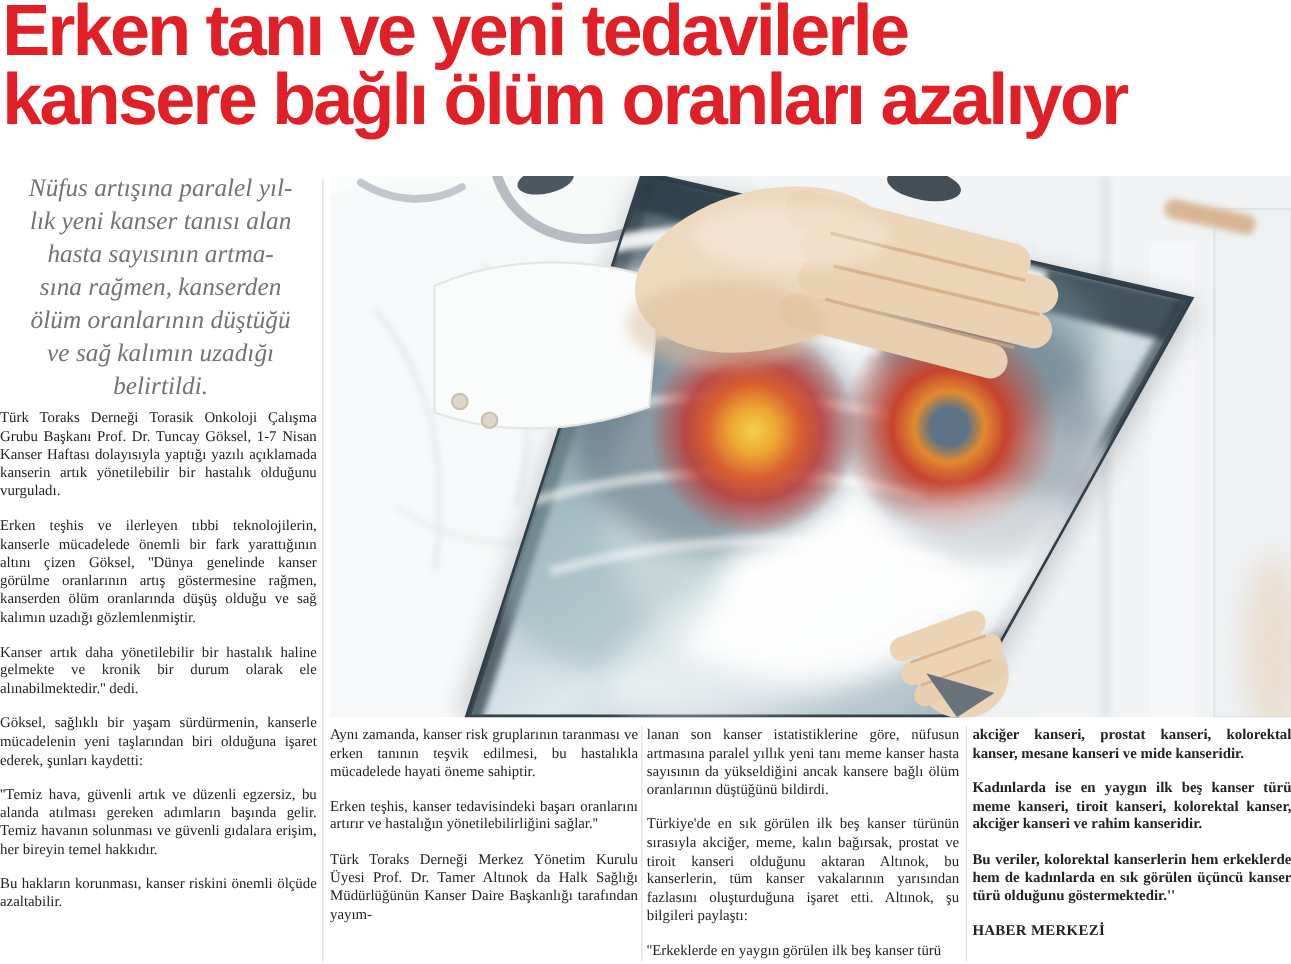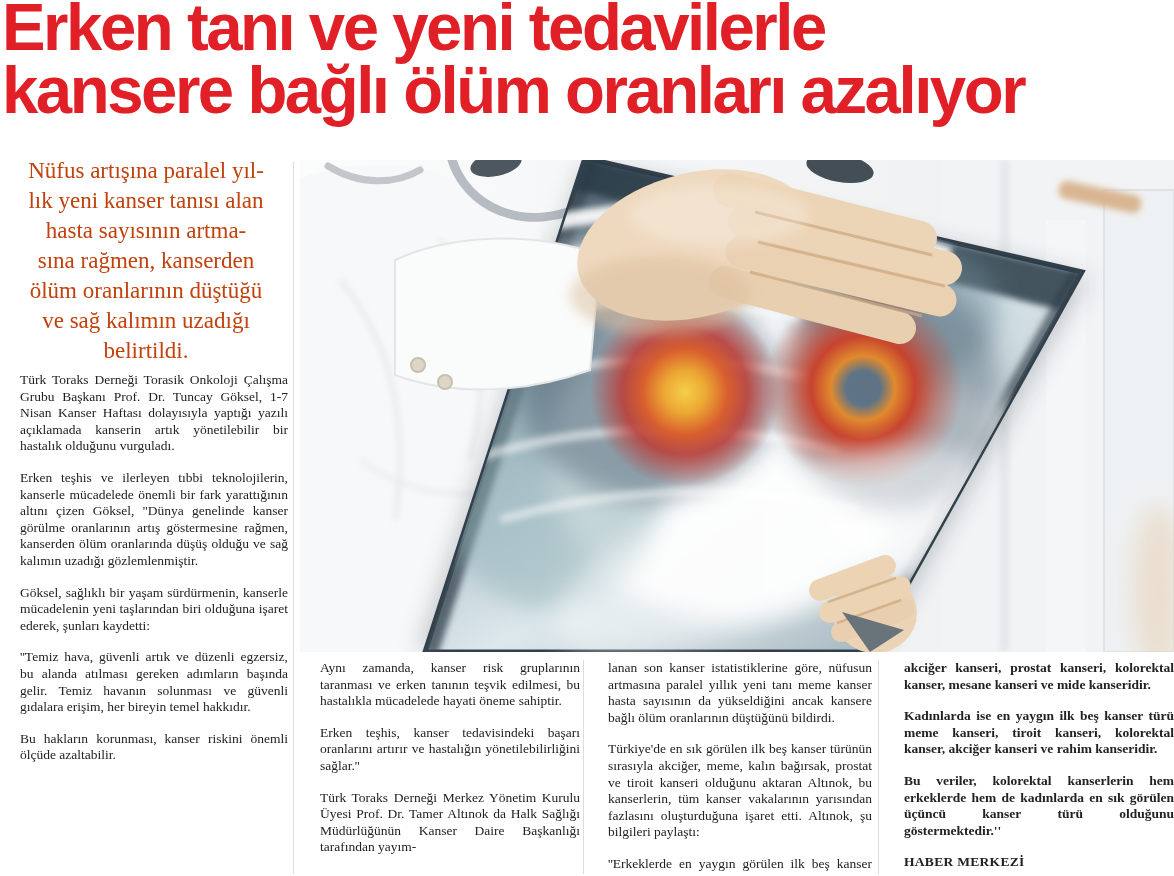--- a/index.html
+++ b/index.html
@@ -7,25 +7,25 @@
         font-family:"Liberation Serif",serif;color:#1c1c1a;border-radius:16px;}
 
   
   #headline{position:absolute;left:2px;top:-4px;width:1172px;
             font-family:"Liberation Sans",sans-serif;font-weight:700;
             color:#e01f26;font-size:66px;line-height:63px;letter-spacing:-2.5px;
             transform:scaleX(.99);transform-origin:left top;white-space:nowrap;}
 
   
   #lead{position:absolute;left:0;top:156px;width:292px;text-align:center;
-        font-size:23px;line-height:30px;color:#c2410c;white-space:pre-line;}
+        font-size:23px;line-height:30px;color:#737373;white-space:pre-line;font-style:italic;}
 
   
   .col{position:absolute;font-size:13.5px;line-height:16.6px;text-align:justify;color:#222220;}
-  .col p{margin:0 0 15px 0;padding-left:20px;}
+  .col p{margin:0 0 15px 0;}
   #left-col{left:0;top:372px;width:288px;}
   #col2{left:300px;top:660px;width:280px;}
   #col3{left:588px;top:660px;width:284px;}
   #col4{left:884px;top:660px;width:290px;font-weight:bold;}
   .subhead{font-weight:700;}
   .byline{margin-top:24px;letter-spacing:.3px;}
 
   
   .rule{position:absolute;width:1px;background:#dcdcda;}
   #rule-left{left:293px;top:162px;height:712px;}
@@ -53,20 +53,21 @@
 ve sağ kalımın uzadığı
 belirtildi.</div>
 
   <div class="rule" id="rule-left"></div>
   <div class="rule" id="rule-mid1"></div>
   <div class="rule" id="rule-mid2"></div>
 
   <div class="col" id="left-col">
     <p>Türk Toraks Derneği Torasik Onkoloji Çalışma Grubu Başkanı Prof. Dr. Tuncay Göksel, 1-7 Nisan Kanser Haftası dolayısıyla yaptığı yazılı açıklamada kanserin artık yönetilebilir bir hastalık olduğunu vurguladı.</p>
     <p>Erken teşhis ve ilerleyen tıbbi teknolojilerin, kanserle mücadelede önemli bir fark yarattığının altını çizen Göksel, ''Dünya genelinde kanser görülme oranlarının artış göstermesine rağmen, kanserden ölüm oranlarında düşüş olduğu ve sağ kalımın uzadığı gözlemlenmiştir.</p>
+    <p>Kanser artık daha yönetilebilir bir hastalık haline gelmekte ve kronik bir durum olarak ele alınabilmektedir.'' dedi.</p>
     <p>Göksel, sağlıklı bir yaşam sürdürmenin, kanserle mücadelenin yeni taşlarından biri olduğuna işaret ederek, şunları kaydetti:</p>
     <p>''Temiz hava, güvenli artık ve düzenli egzersiz, bu alanda atılması gereken adımların başında gelir. Temiz havanın solunması ve güvenli gıdalara erişim, her bireyin temel hakkıdır.</p>
     <p>Bu hakların korunması, kanser riskini önemli ölçüde azaltabilir.</p>
   </div>
 
   <svg id="photo" viewBox="0 0 874 492" role="img">
     <defs>
       <linearGradient id="bgGrad" x1="0" y1="0" x2="1" y2="0">
         <stop offset="0" stop-color="#fbfcfc"></stop>
           <stop offset=".55" stop-color="#f2f4f5"></stop>

